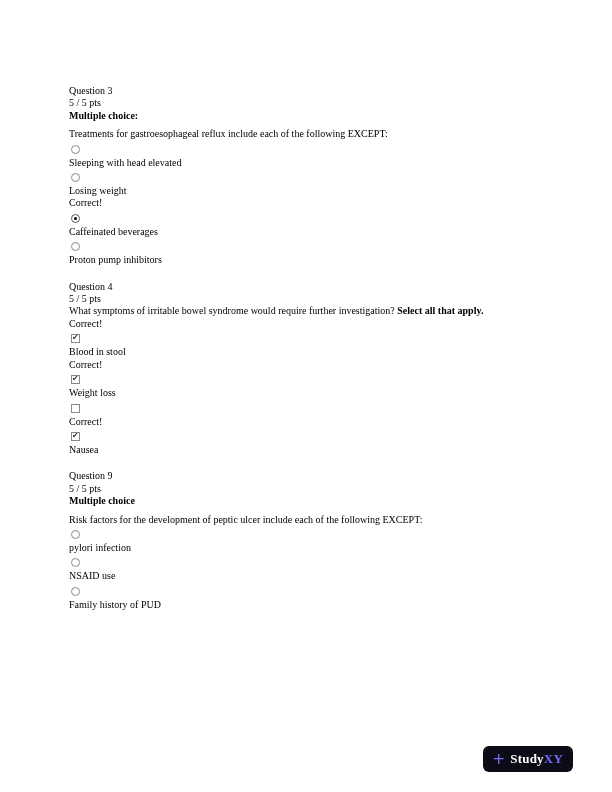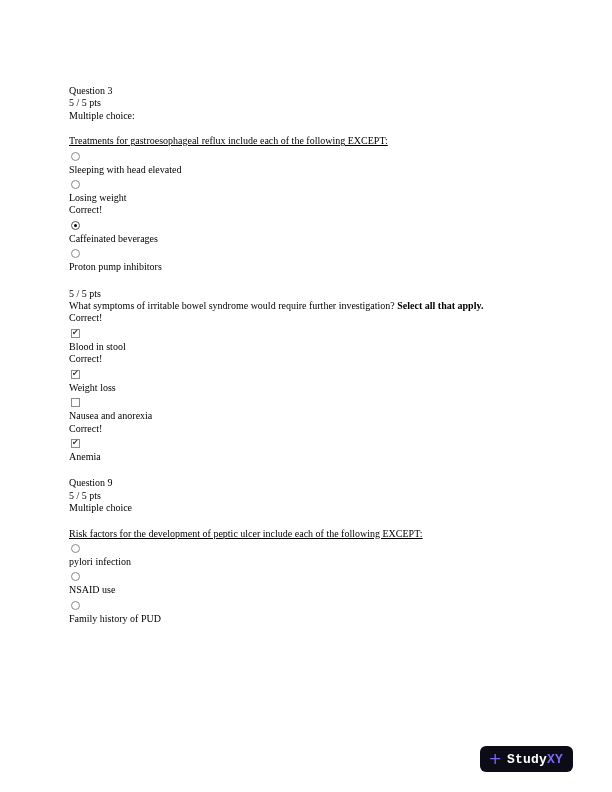--- a/index.html
+++ b/index.html
@@ -13,23 +13,23 @@
     font-size: 10px;
     color: #000000;
   }
   .content {
     position: absolute;
     left: 69px;
     top: 85px;
     width: 466px;
   }
   .q-title, .q-pts, .stem, .opt-label, .correct-label { line-height: 12.4px; }
-  .q-type { font-weight: normal; line-height: 12.4px; }
+  .q-type { font-weight: bold; line-height: 12.4px; }
   .q-type:empty { display: none; }
-  .stem.spaced { margin-top: 13px; text-decoration: underline; }
+  .stem.spaced { margin-top: 6px; }
   .bold { font-weight: bold; }
   .correct-label:empty { display: none; }
   .ctrl {
     display: block;
     width: 9px;
     height: 9px;
     border: 1px solid #8a8a8a;
     background: #ffffff;
     margin: 4px 0 3px 2px;
     position: relative;
@@ -67,21 +67,21 @@
   }
   .plus-glyph {
     color: #7a68f5;
     font-size: 16px;
     font-weight: 400;
     line-height: 1;
     font-family: "DejaVu Sans", sans-serif;
     margin-right: 5px;
   }
   .brand {
-    font-family: Liberation Mono, monospace;
+    font-family: Liberation Serif, serif;
     font-weight: bold;
     font-size: 13px;
     color: #ffffff;
     letter-spacing: 0.2px;
   }
   .brand .accent { color: #7a68f5; }
 </style>
 </head>
 <body>
 
@@ -110,43 +110,43 @@
       </div>
       <div class="option">
 
         <span class="ctrl radio"></span>
         <div class="opt-label">Proton pump inhibitors</div>
       </div>
     </div>
   </section>
 
   <section class="question">
+    <div class="q-title">Question 4</div>
     <div class="q-pts">5 / 5 pts</div>
 
     <div class="stem"><span>What symptoms of irritable bowel syndrome would require further investigation? </span><span class="bold">Select all that apply.</span></div>
     <div class="options">
       <div class="option">
         <div class="correct-label">Correct!</div>
         <span class="ctrl checkbox checked"></span>
         <div class="opt-label">Blood in stool</div>
       </div>
       <div class="option">
         <div class="correct-label">Correct!</div>
         <span class="ctrl checkbox checked"></span>
         <div class="opt-label">Weight loss</div>
       </div>
       <div class="option">
 
         <span class="ctrl checkbox"></span>
-        <div class="opt-label">Nausea and anorexia</div>
       </div>
       <div class="option">
         <div class="correct-label">Correct!</div>
         <span class="ctrl checkbox checked"></span>
-        <div class="opt-label">Anemia</div>
+        <div class="opt-label">Nausea</div>
       </div>
     </div>
   </section>
 
   <section class="question">
     <div class="q-title">Question 9</div>
     <div class="q-pts">5 / 5 pts</div>
     <div class="q-type">Multiple choice</div>
     <div class="stem spaced"><span>Risk factors for the development of peptic ulcer include each of the following EXCEPT:</span><span class="bold"></span></div>
     <div class="options">

